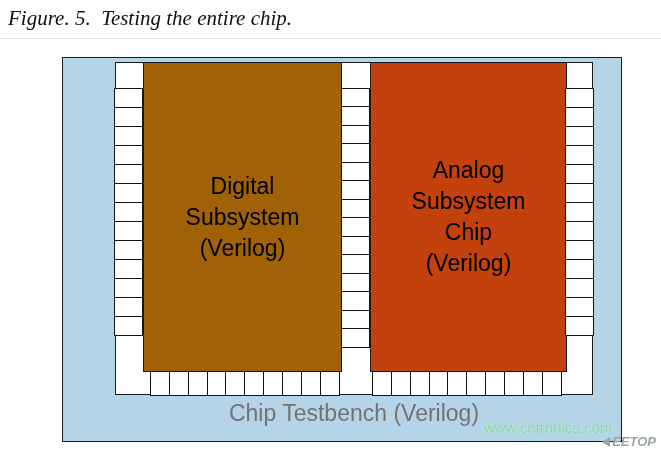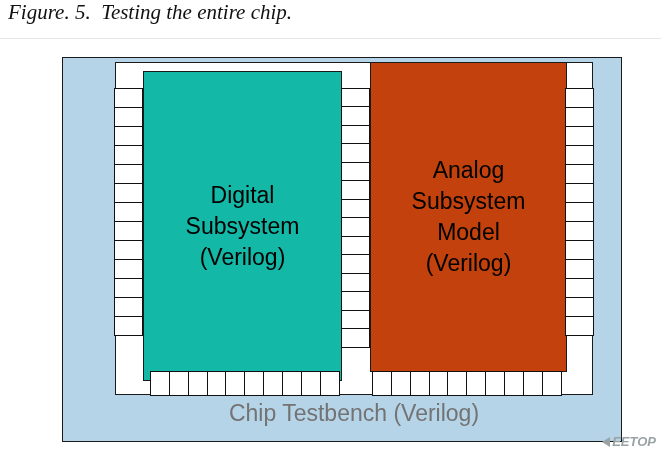--- a/index.html
+++ b/index.html
@@ -10,21 +10,21 @@
     position: relative;
     width: 661px;
     height: 451px;
     background: #ffffff;
     overflow: hidden;
   }
 
   .caption {
     position: absolute;
     left: 8px;
-    top: 0;
+    top: 6px;
     font-family: "Liberation Serif", serif;
     font-style: italic;
     font-size: 21px;
     color: #111111;
     white-space: pre;
   }
 
   .topline {
     position: absolute;
     left: 0;
@@ -161,30 +161,30 @@
 <div class="page">
 
   <div class="caption">Figure. 5.  Testing the entire chip.</div>
 
   <div class="topline"></div>
 
   <div class="testbench" style="background: rgb(182, 212, 232);"></div>
 
   <div class="chip"></div>
 
-  <div class="block block-digital" style="background: #14b8a6; margin-top: 9px;">
+  <div class="block block-digital" style="background: #a16207;">
     <div>Digital</div>
     <div>Subsystem</div>
     <div>(Verilog)</div>
   </div>
 
   <div class="block block-analog" style="background: #c2410c;">
     <div>Analog</div>
     <div>Subsystem</div>
-    <div>Model</div>
+    <div>Chip</div>
     <div>(Verilog)</div>
   </div>
 
   <div class="vladder ladder-left">
       <div style="background: rgb(255, 255, 255);"></div>
       <div style="background: rgb(255, 255, 255);"></div>
       <div style="background: rgb(255, 255, 255);"></div>
       <div style="background: rgb(255, 255, 255);"></div>
       <div style="background: rgb(255, 255, 255);"></div>
       <div style="background: rgb(255, 255, 255);"></div>
@@ -251,19 +251,20 @@
       <div style="background: rgb(255, 255, 255);"></div>
       <div style="background: rgb(255, 255, 255);"></div>
       <div style="background: rgb(255, 255, 255);"></div>
       <div style="background: rgb(255, 255, 255);"></div>
       <div style="background: rgb(255, 255, 255);"></div>
       <div style="background: rgb(255, 255, 255);"></div>
     </div>
 
   <div class="tb-label">Chip Testbench (Verilog)</div>
 
+  <div class="watermark" style="color: rgb(127, 216, 152);">www.cntronics.com</div>
 
   <div class="logo" style="color: rgb(154, 163, 163); font-style: italic;">
     <span class="logo-mark"></span>
     <span>EETOP</span>
   </div>
 
 </div>
 
 </body></html>

